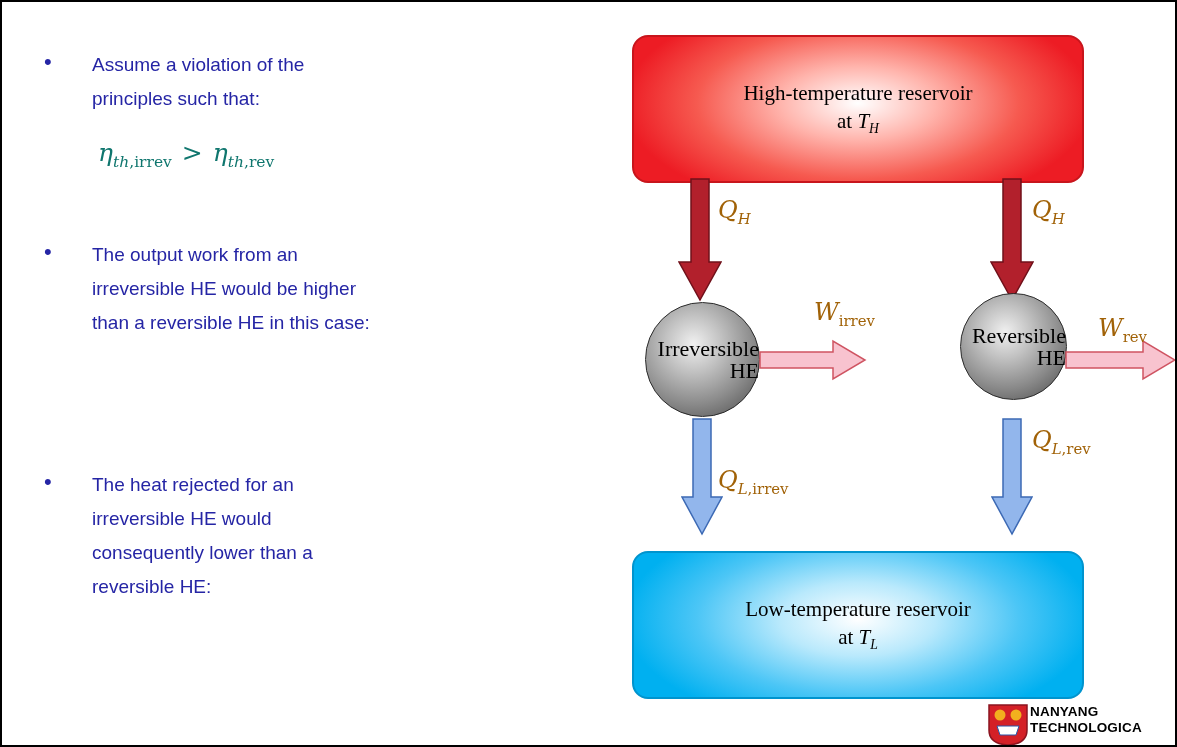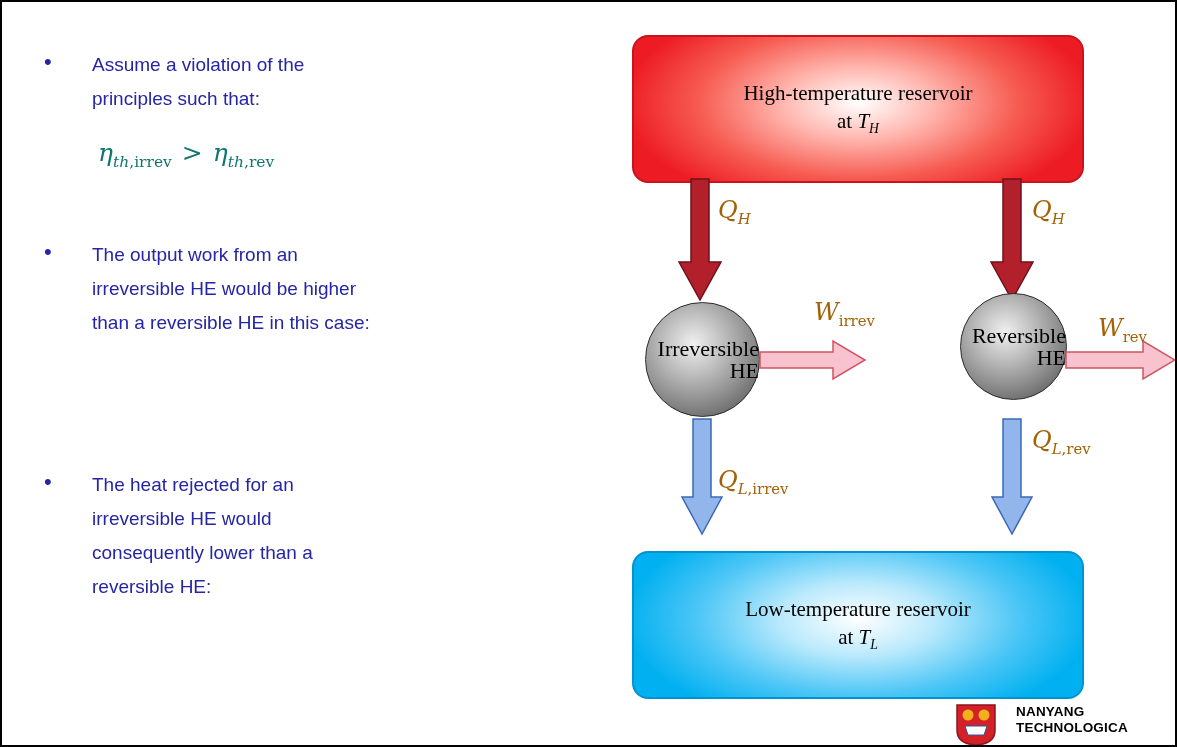--- a/index.html
+++ b/index.html
@@ -55,21 +55,21 @@
   .engine.right { left:958px; top:291px; width:107px; height:107px; }
 
   .arrow { position:absolute; }
 
   .mlabel {
     position:absolute; color:#a16207;
     font-family:"DejaVu Serif","Liberation Serif",serif; font-size:24px; white-space:nowrap;
   }
 
   
-  .logo { position:absolute; left:954px; top:702px; display:flex; align-items:flex-start; gap:20px; }
+  .logo { position:absolute; left:986px; top:702px; display:flex; align-items:flex-start; gap:2px; }
   .logo-text { font-weight:bold; font-size:13.5px; line-height:16px; color:#000; white-space:nowrap; letter-spacing:0.2px; }
 </style>
 </head>
 <body>
 
 <div class="slide">
 
   <div class="bullet-block" style="top:46px">
     <span class="bullet-dot">•</span>
     <div class="bullet-text">Assume a violation of the

